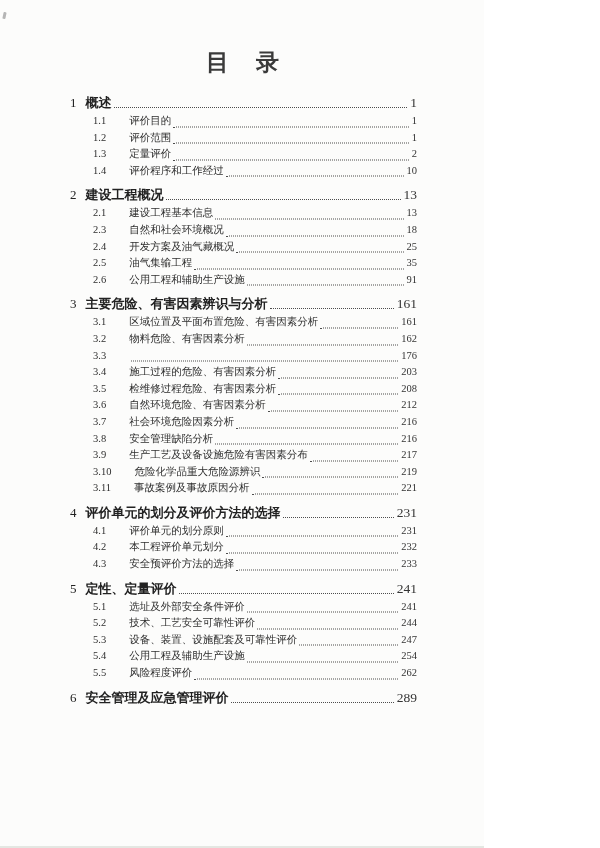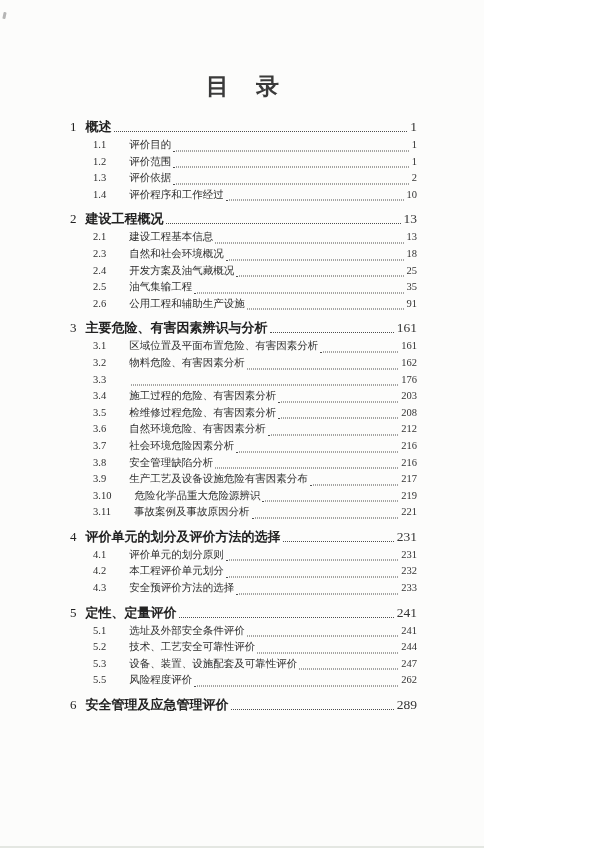--- a/index.html
+++ b/index.html
@@ -6,21 +6,21 @@
     margin: 0;
     padding: 0;
     background: #ffffff;
   }
   .page {
     position: relative;
     width: 484px;
     height: 848px;
     box-sizing: border-box;
     background: #fcfcfb;
-    padding: 72px 67px 0 70px;
+    padding: 48px 67px 0 70px;
     overflow: hidden;
     font-family: "Liberation Serif", "DejaVu Serif", serif;
     color: #2c2c2c;
   }
   
   .scan-mark {
     position: absolute;
     left: 3px;
     top: 12px;
     width: 3px;
@@ -125,21 +125,21 @@
     <span class="pg">1</span>
   </div>
       <div class="row sub">
     <span class="num">1.2</span>
     <span class="label">评价范围</span>
     <span class="dots"></span>
     <span class="pg">1</span>
   </div>
       <div class="row sub">
     <span class="num">1.3</span>
-    <span class="label">评价依据</span>
+    <span class="label">定量评价</span>
     <span class="dots"></span>
     <span class="pg">2</span>
   </div>
       <div class="row sub">
     <span class="num">1.4</span>
     <span class="label">评价程序和工作经过</span>
     <span class="dots"></span>
     <span class="pg">10</span>
   </div>
       <div class="row chapter">
@@ -289,20 +289,26 @@
     <span class="num">5.2</span>
     <span class="label">技术、工艺安全可靠性评价</span>
     <span class="dots"></span>
     <span class="pg">244</span>
   </div>
       <div class="row sub">
     <span class="num">5.3</span>
     <span class="label">设备、装置、设施配套及可靠性评价</span>
     <span class="dots"></span>
     <span class="pg">247</span>
+  </div>
+      <div class="row sub">
+    <span class="num">5.4</span>
+    <span class="label">公用工程及辅助生产设施</span>
+    <span class="dots"></span>
+    <span class="pg">254</span>
   </div>
       <div class="row sub">
     <span class="num">5.5</span>
     <span class="label">风险程度评价</span>
     <span class="dots"></span>
     <span class="pg">262</span>
   </div>
       <div class="row chapter">
     <span class="num">6</span>
     <span class="label">安全管理及应急管理评价</span>

